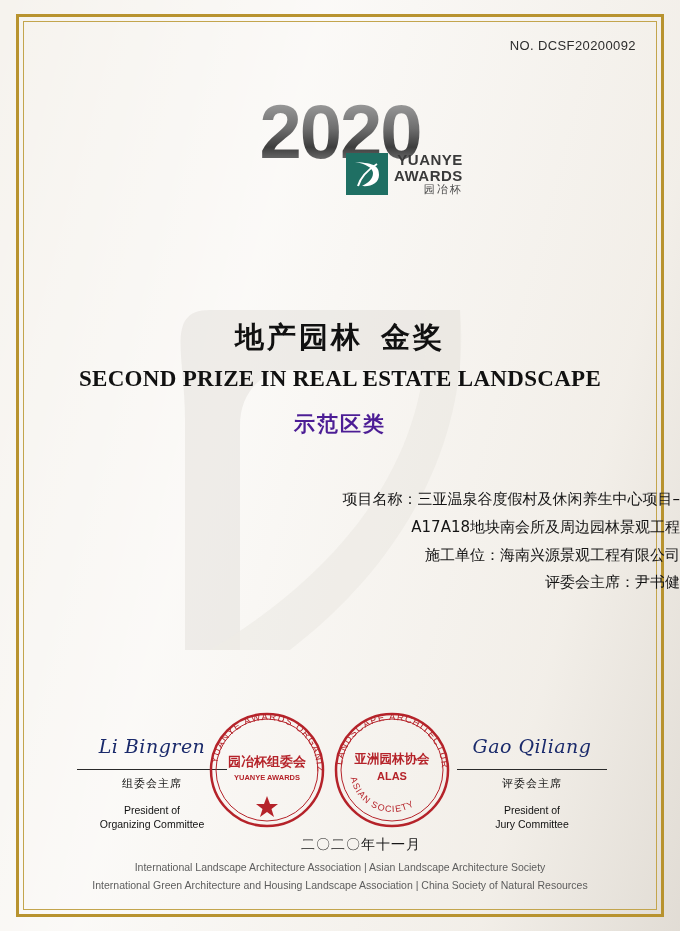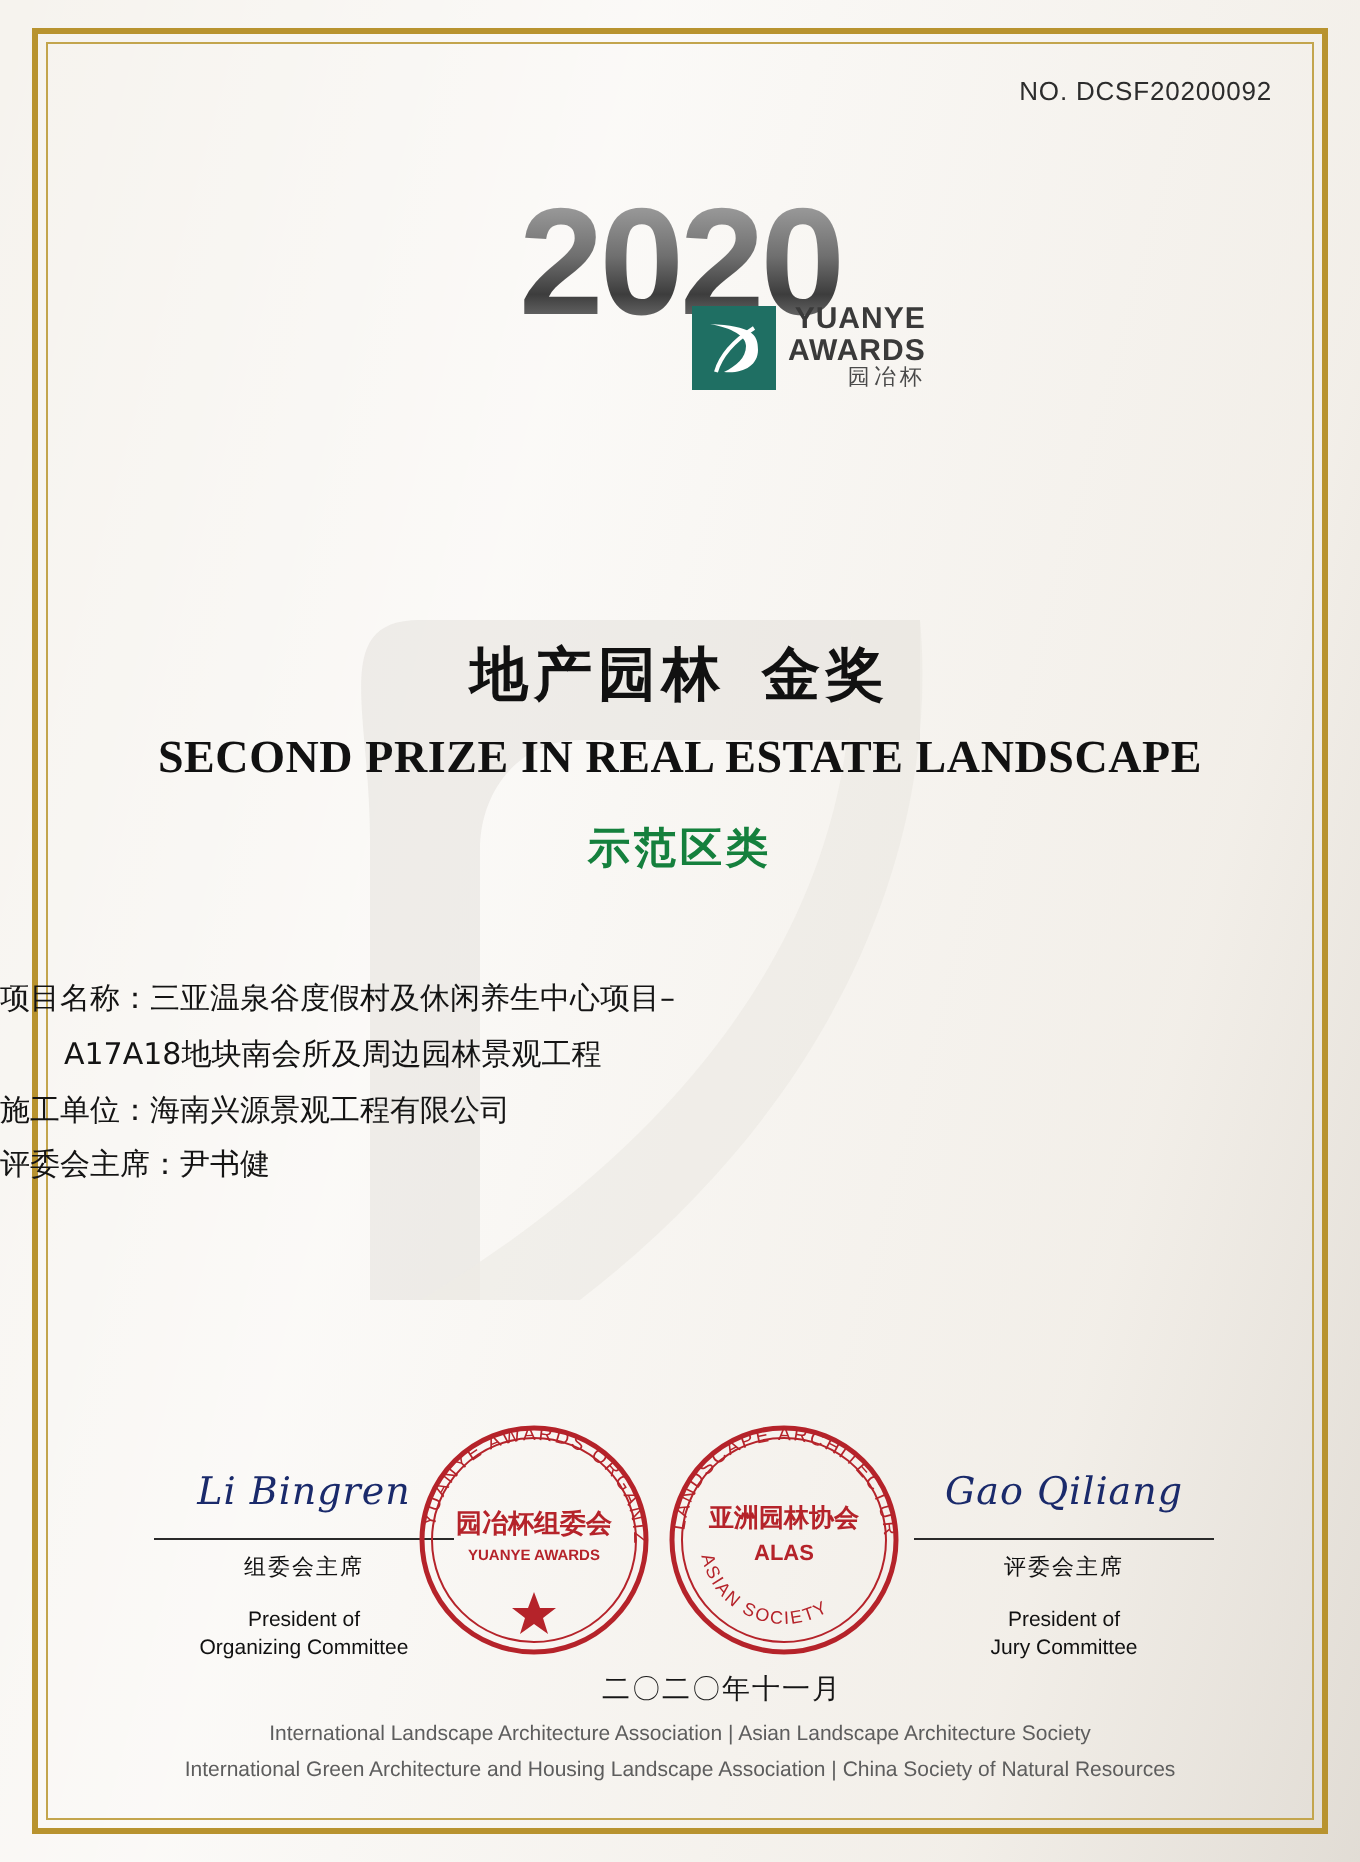--- a/index.html
+++ b/index.html
@@ -158,29 +158,29 @@
   }
   .award-sub {
     position: absolute;
     left: 0; right: 0;
     top: 410px;
     text-align: center;
     font-family: "DejaVu Sans", sans-serif;
     font-weight: bold;
     font-size: 21px;
     letter-spacing: 2px;
-    color: #15803d;
+    color: #4c1d95;
   }
 
   
   .details {
     position: absolute;
     left: 0; right: 0;
     top: 486px;
-    text-align: left;
+    text-align: right;
     font-family: "DejaVu Sans", sans-serif;
     font-size: 15px;
     color: #141414;
     line-height: 1.85;
   }
   .details .row { white-space: nowrap; }
   .details .label { font-weight: normal; }
   .details .value { font-weight: normal; }
   .details .row.indent { padding-left: 32px; }
 

